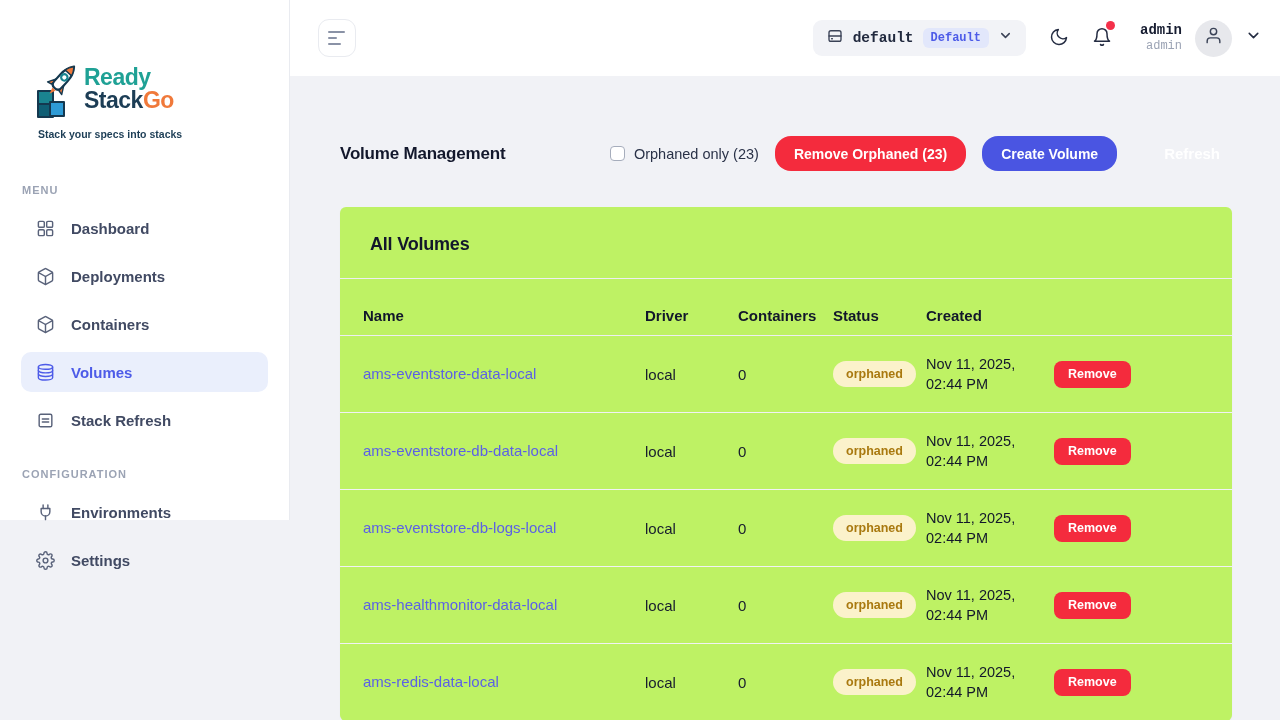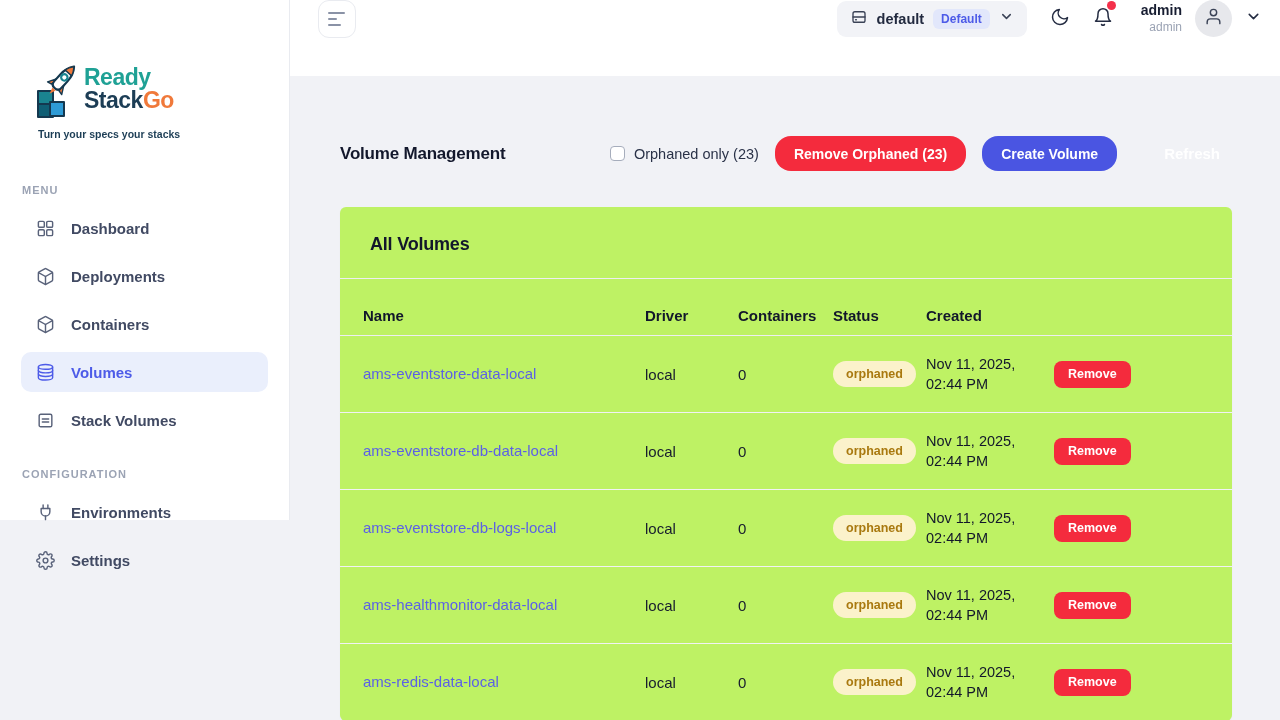--- a/index.html
+++ b/index.html
@@ -22,21 +22,21 @@
   .menu-label { margin:44px 0 12px 22px; font-size:11px; font-weight:700; letter-spacing:0.09em; color:#9BA3B4; }
   .menu-label.second { margin-top:28px; }
   .nav-item { height:40px; margin:8px 21px; border-radius:10px; display:flex; align-items:center; padding-left:15px; gap:16px; color:#414A63; font-size:15px; font-weight:600; cursor:pointer; }
   .nav-item .nav-icon { display:flex; color:#59627A; }
   .nav-item.active { background:#EAEFFC; color:#4D5BE8; }
   .nav-item.active .nav-icon { color:#4D5BE8; }
   .nav-icon svg { width:19px; height:19px; }
 
   
   .main { flex:1; display:flex; flex-direction:column; background:#F1F2F6; }
-  .topbar { height:76px; min-height:76px; background:#FFFFFF; display:flex; align-items:flex-start; padding:0 18px 0 28px; }
+  .topbar { height:76px; min-height:76px; background:#FFFFFF; display:flex; align-items:center; padding:0 18px 0 28px;font-family:Liberation Mono, monospace; }
   .hamburger-btn { width:38px; height:38px; background:#FFFFFF; border:1px solid #E9EBF0; border-radius:11px; display:flex; flex-direction:column; justify-content:center; gap:3.5px; padding-left:9px; cursor:pointer; }
   .hamburger-btn i { display:block; height:2.6px; border-radius:2px; background:#8A92A6; }
   .hb1{width:17px;} .hb2{width:9px;} .hb3{width:13px;}
 
   .topbar-right { margin-left:auto; display:flex; align-items:center; gap:15px; }
   .env-pill { background:#F2F3F7; border-radius:9px; height:36px; display:flex; align-items:center; gap:9px; padding:0 13px; cursor:pointer; }
   .env-pill svg { width:18px; height:18px; color:#3A4256; }
   .env-name { font-size:14.5px; font-weight:700; color:#222A3F; }
   .env-badge { background:#E2E7FB; color:#4D5BE8; font-size:12px; font-weight:700; border-radius:6px; padding:3px 8px; }
   .pill-chevron svg { width:15px; height:15px; color:#3A4256; }
@@ -98,21 +98,21 @@
               <path d="M31 21 L35.5 29 L31 28 Z" fill="#F0793A" stroke="#14384F" stroke-width="1.4" stroke-linejoin="round"></path>
               <path d="M23.8 30 L26 36.5 L28.2 30 Z" fill="#F0793A"></path>
             </g>
           </svg>
         </span>
         <div class="brand-text">
           <div><span class="brand-teal">Ready</span></div>
           <div><span class="brand-navy">Stack</span><span class="brand-orange">Go</span></div>
         </div>
       </div>
-      <div class="tagline">Turn your specs your stacks</div>
+      <div class="tagline">Stack your specs into stacks</div>
     </div>
     <nav id="sidebar-nav">
         <div class="menu-label">MENU</div>
         <div class="nav-item">
           <span class="nav-icon">
             <svg viewBox="0 0 24 24" fill="none" stroke="currentColor" stroke-width="1.8" stroke-linecap="round" stroke-linejoin="round">
               <rect x="3" y="3" width="7.5" height="7.5" rx="1.5"></rect>
               <rect x="13.5" y="3" width="7.5" height="7.5" rx="1.5"></rect>
               <rect x="3" y="13.5" width="7.5" height="7.5" rx="1.5"></rect>
               <rect x="13.5" y="13.5" width="7.5" height="7.5" rx="1.5"></rect>
@@ -152,21 +152,21 @@
           <span>Volumes</span>
         </div>
         <div class="nav-item">
           <span class="nav-icon">
             <svg viewBox="0 0 24 24" fill="none" stroke="currentColor" stroke-width="1.8" stroke-linecap="round" stroke-linejoin="round">
               <rect x="4" y="4" width="16" height="16" rx="2"></rect>
               <line x1="8" y1="10" x2="16" y2="10"></line>
               <line x1="8" y1="14" x2="16" y2="14"></line>
             </svg>
           </span>
-          <span>Stack Volumes</span>
+          <span>Stack Refresh</span>
         </div>
         <div class="menu-label second">CONFIGURATION</div>
         <div class="nav-item">
           <span class="nav-icon">
             <svg viewBox="0 0 24 24" fill="none" stroke="currentColor" stroke-width="1.8" stroke-linecap="round" stroke-linejoin="round">
               <line x1="9" y1="2.5" x2="9" y2="7"></line>
               <line x1="15" y1="2.5" x2="15" y2="7"></line>
               <path d="M6.5 7h11v4a5.5 5.5 0 0 1-11 0z"></path>
               <line x1="12" y1="16.5" x2="12" y2="21"></line>
             </svg>

